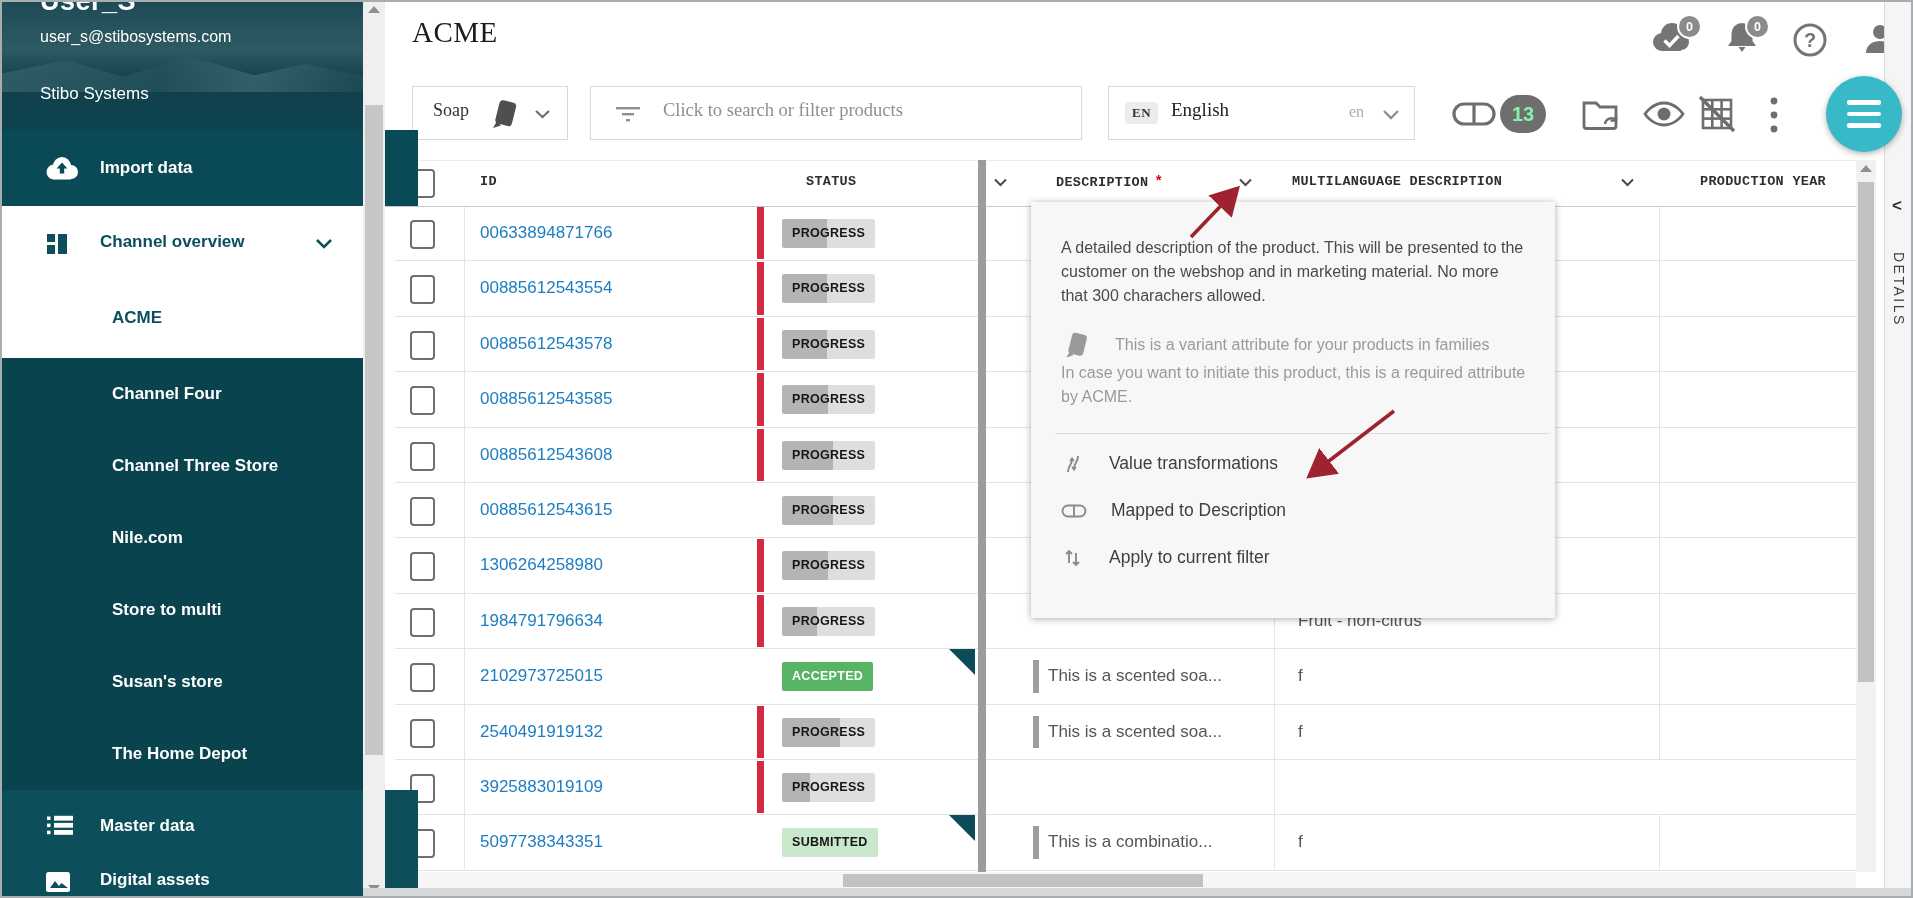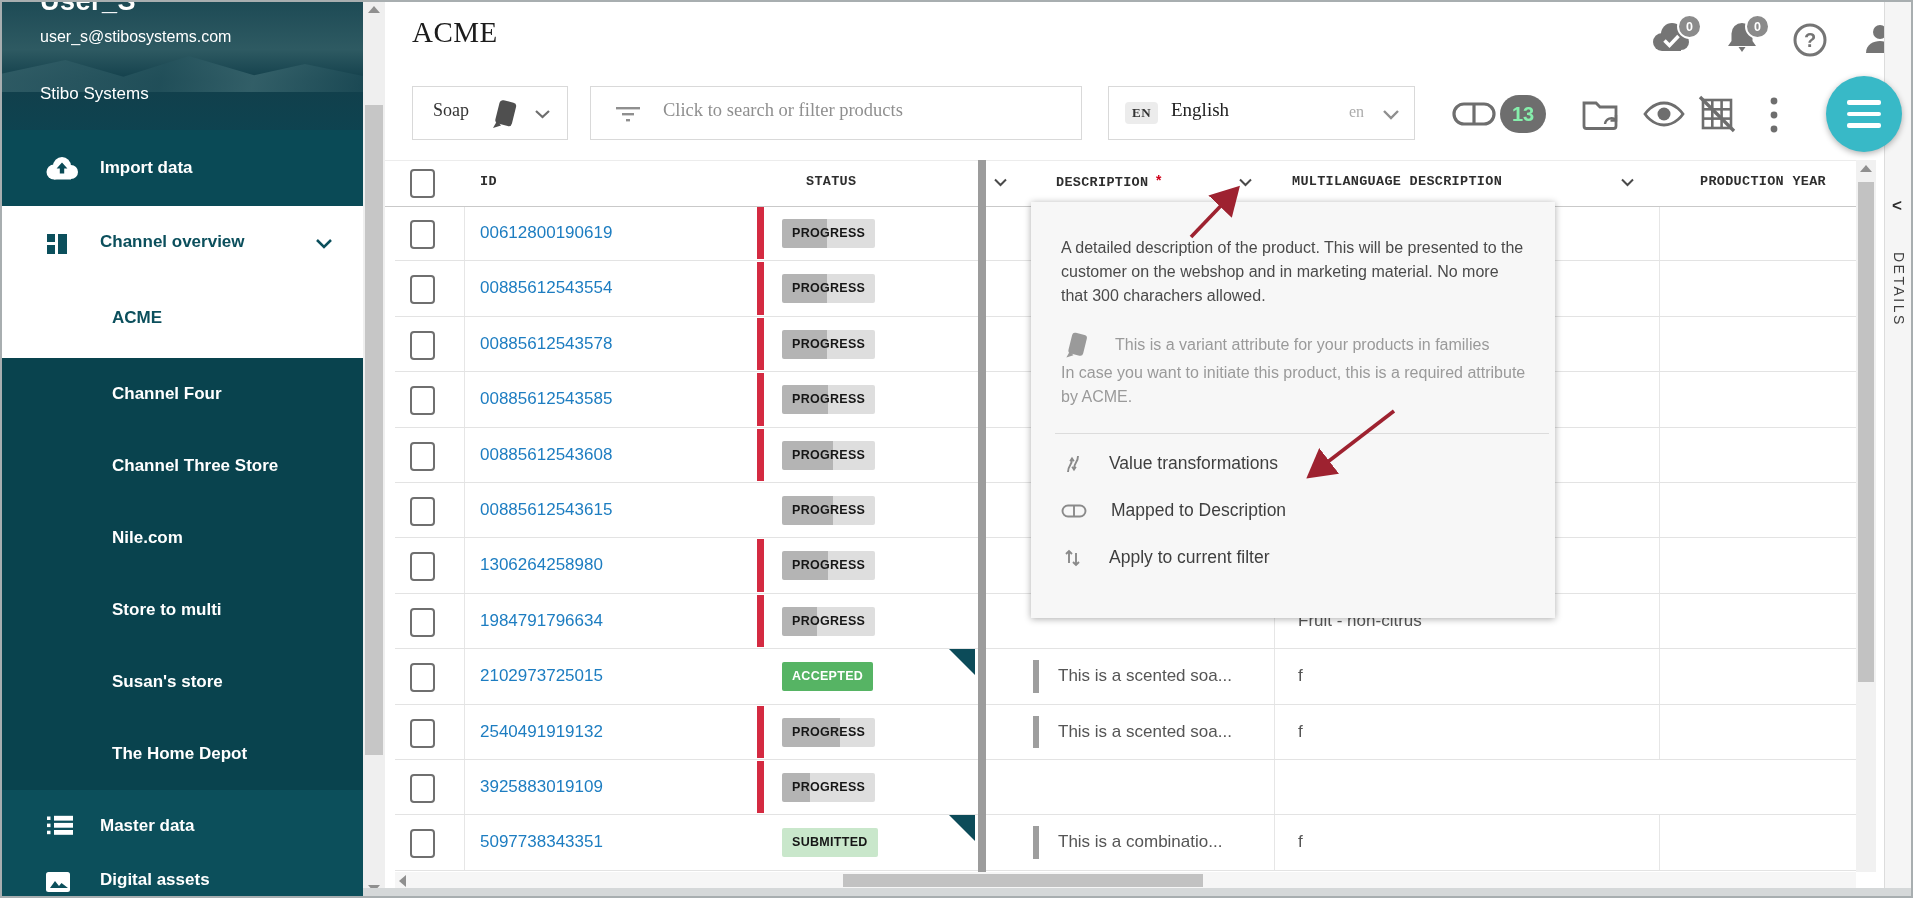--- a/index.html
+++ b/index.html
@@ -15,21 +15,21 @@
   
   .sidebar{position:absolute;left:0;top:0;width:363px;height:898px;background:#0a4853;color:#fff;z-index:20;}
   .sb-photo{position:absolute;left:0;top:0;width:363px;height:130px;
     background:linear-gradient(180deg,#1d4a55 0%,#2e5a62 38%,#123f4b 62%,#0e4350 100%);overflow:hidden;}
   .sb-photo:before{content:"";position:absolute;left:0;top:52px;width:100%;height:40px;
     background:linear-gradient(105deg,#35616a 0%,#24525c 45%,#3a666e 70%,#1d4b56 100%);
     clip-path:polygon(0 55%,18% 20%,34% 62%,52% 10%,70% 58%,84% 30%,100% 60%,100% 100%,0 100%);opacity:.8;}
   .sb-user{position:absolute;left:40px;top:-14px;font-size:27px;font-weight:700;letter-spacing:.5px;}
   .sb-email{position:absolute;left:40px;top:28px;font-size:16px;font-weight:400;}
   .sb-org{position:absolute;left:40px;top:84px;font-size:17px;font-weight:400;}
-  .sb-row{position:absolute;left:0;width:363px;display:flex;align-items:center;cursor:pointer;}
+  .sb-row{position:absolute;left:0;width:418px;display:flex;align-items:center;cursor:pointer;}
   .sb-row .ic{position:absolute;left:44px;}
   .sb-row .lbl{position:absolute;left:100px;font-size:17px;font-weight:600;}
   .sb-import{top:130px;height:76px;background:#0a4a56;}
   .sb-white{position:absolute;top:206px;left:0;width:363px;height:152px;background:#ffffff;color:#0b4f5c;}
   .sb-chov{position:absolute;top:0;height:76px;width:363px;}
   .sb-chov .ic{position:absolute;left:44px;top:25px;}
   .sb-chov .lbl{position:absolute;left:100px;top:26px;font-size:17px;font-weight:600;}
   .sb-chov .chev{position:absolute;right:30px;top:32px;}
   .sb-acme{position:absolute;top:76px;height:76px;width:363px;}
   .sb-acme .lbl{position:absolute;left:112px;top:26px;font-size:17px;font-weight:600;}
@@ -86,21 +86,21 @@
   .c-id{left:70px;width:292px;}
   .idlink{position:absolute;left:15px;top:17px;font-size:17px;color:#1d7dc1;cursor:pointer;}
   .c-status{left:362px;width:218px;}
   .redbar{position:absolute;left:0;top:1px;bottom:1px;width:7px;background:#d42a41;}
   .badge{position:absolute;left:25px;top:13px;height:29px;line-height:29px;padding:0 10px;
     font-size:12.5px;font-weight:800;letter-spacing:.3px;border-radius:2px;}
   .corner{position:absolute;right:0;top:0;width:0;height:0;
     border-top:26px solid #0c4b59;border-left:26px solid transparent;}
   .c-desc{left:593px;width:287px;border-right:1px solid #e6e6e6;}
   .descbar{position:absolute;left:45px;top:11px;bottom:11px;width:6px;background:#9e9e9e;}
-  .desctext{position:absolute;left:70px;top:17px;font-size:17px;color:#555;}
+  .desctext{position:absolute;left:60px;top:17px;font-size:17px;color:#555;}
   .c-multi{left:880px;width:385px;border-right:1px solid #e6e6e6;}
   .multitext{position:absolute;left:23px;top:17px;font-size:17px;color:#555;}
   .c-prod{left:1265px;width:196px;}
 
   .splitter{position:absolute;left:978px;top:160px;width:8px;height:712px;background:#9c9c9c;z-index:6;}
 
   
   .hscroll{position:absolute;left:395px;top:872px;width:1461px;height:17px;background:#f6f6f6;z-index:6;}
   .hscroll .thumb{position:absolute;left:448px;top:2px;width:360px;height:13px;background:#c2c2c2;}
   
@@ -362,21 +362,21 @@
     </span>
     <span class="hlabel" style="left:1315px">PRODUCTION YEAR</span>
   </div>
 
   <div class="tbody">
       <div class="trow">
         <div class="cell c-cb">
           <span class="cb"></span>
         </div>
         <div class="cell c-id">
-          <span class="idlink">00612800190619</span>
+          <span class="idlink">00633894871766</span>
         </div>
         <div class="cell c-status">
           <span class="redbar"></span>
           <span class="badge" style="background: linear-gradient(90deg, rgb(180, 180, 180) 48%, rgb(222, 222, 222) 48%); color: rgb(22, 22, 22);">PROGRESS</span>
         </div>
         <div class="cell c-desc"></div>
         <div class="cell c-multi"></div>
         <div class="cell c-prod"></div>
       </div>
       <div class="trow">

